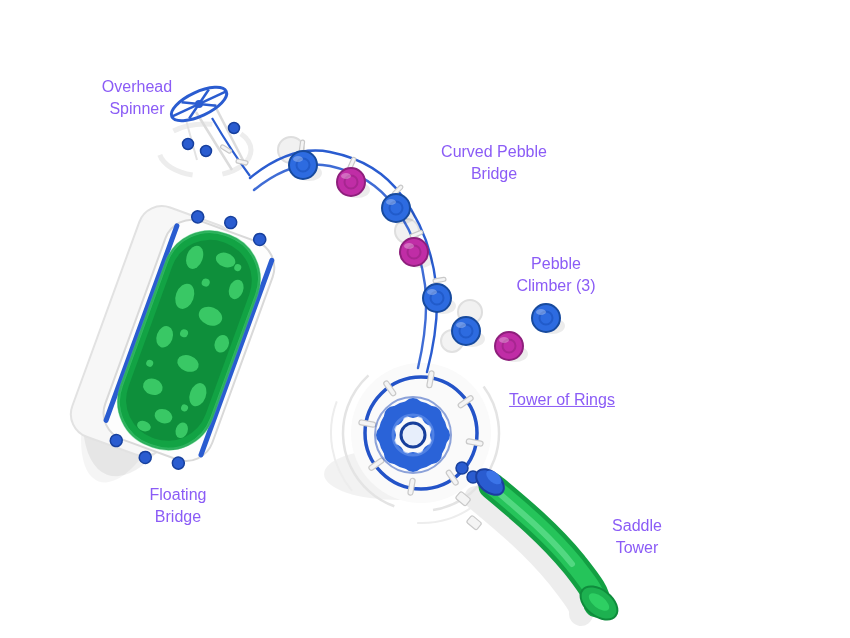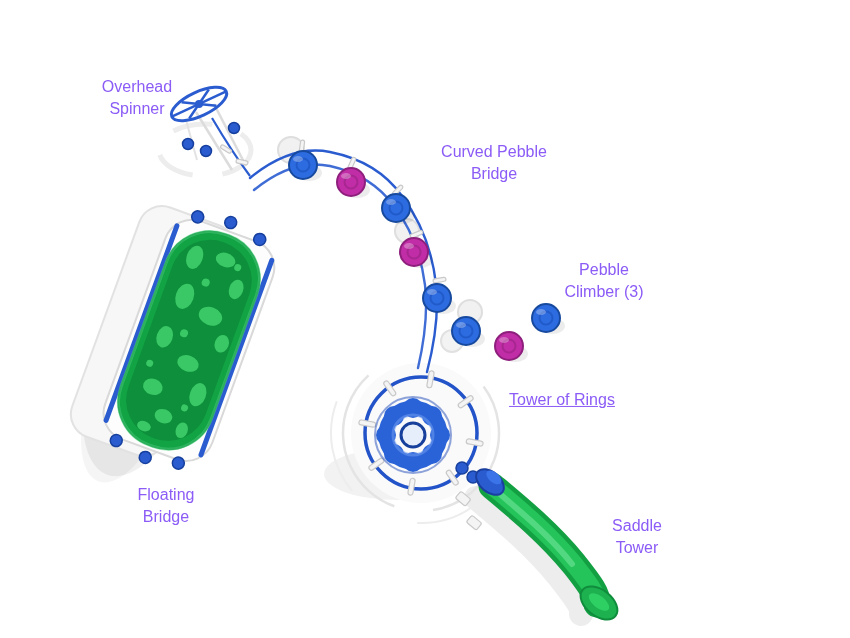--- a/index.html
+++ b/index.html
@@ -16,23 +16,23 @@
     transform:translate(-50%,-50%);
     text-align:center;
     white-space:pre-line;
     font-size:16px;
     line-height:1.38;
     color:#8b5cf6;
     user-select:none;
   }
   .lbl-overhead{left:137px;top:98px;}
   .lbl-curved{left:446px;top:163px;margin-left:48px;}
-  .lbl-climber{left:556px;top:281px;margin-left:48px;}
+  .lbl-climber{left:556px;top:275px;}
   .lbl-tower{left:562px;top:400px;text-decoration:underline;}
-  .lbl-floating{left:166px;top:506px;}
+  .lbl-floating{left:178px;top:506px;}
   .lbl-saddle{left:637px;top:537px;}
 </style>
 </head>
 <body>
 
 <div class="stage">
 
   <svg class="illustration" viewBox="0 0 850 638" aria-hidden="true">
 
     <g>

